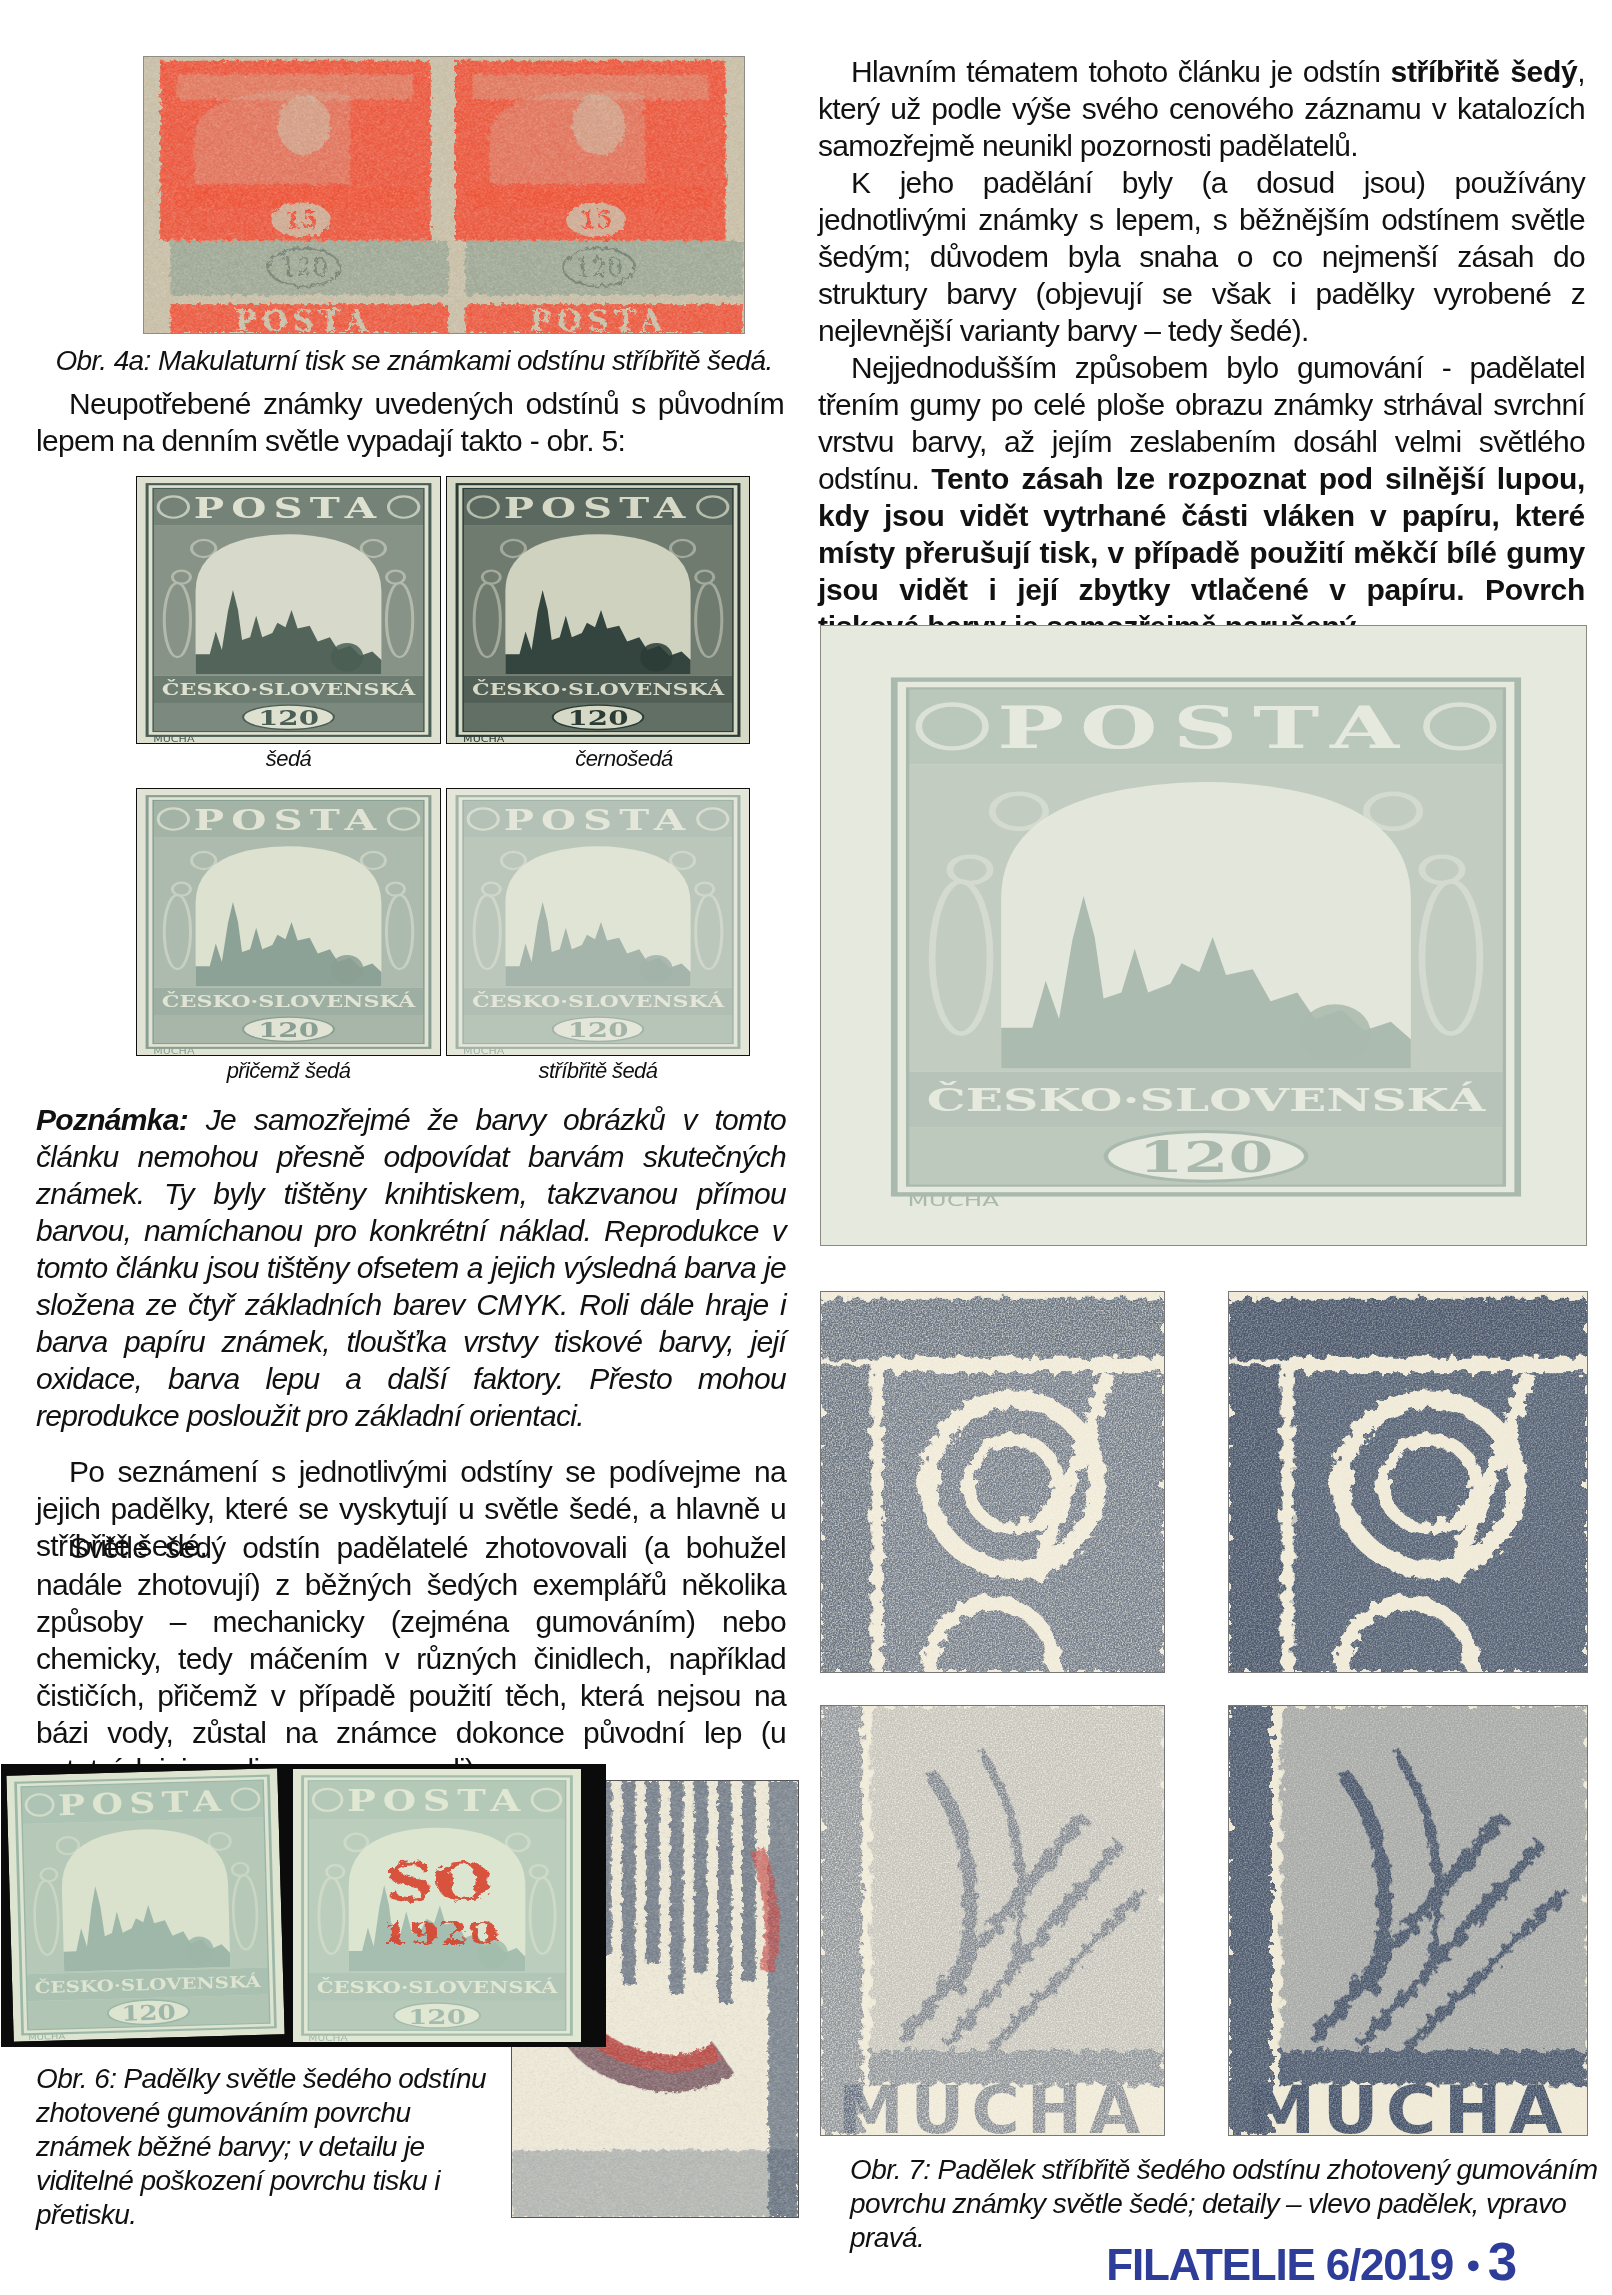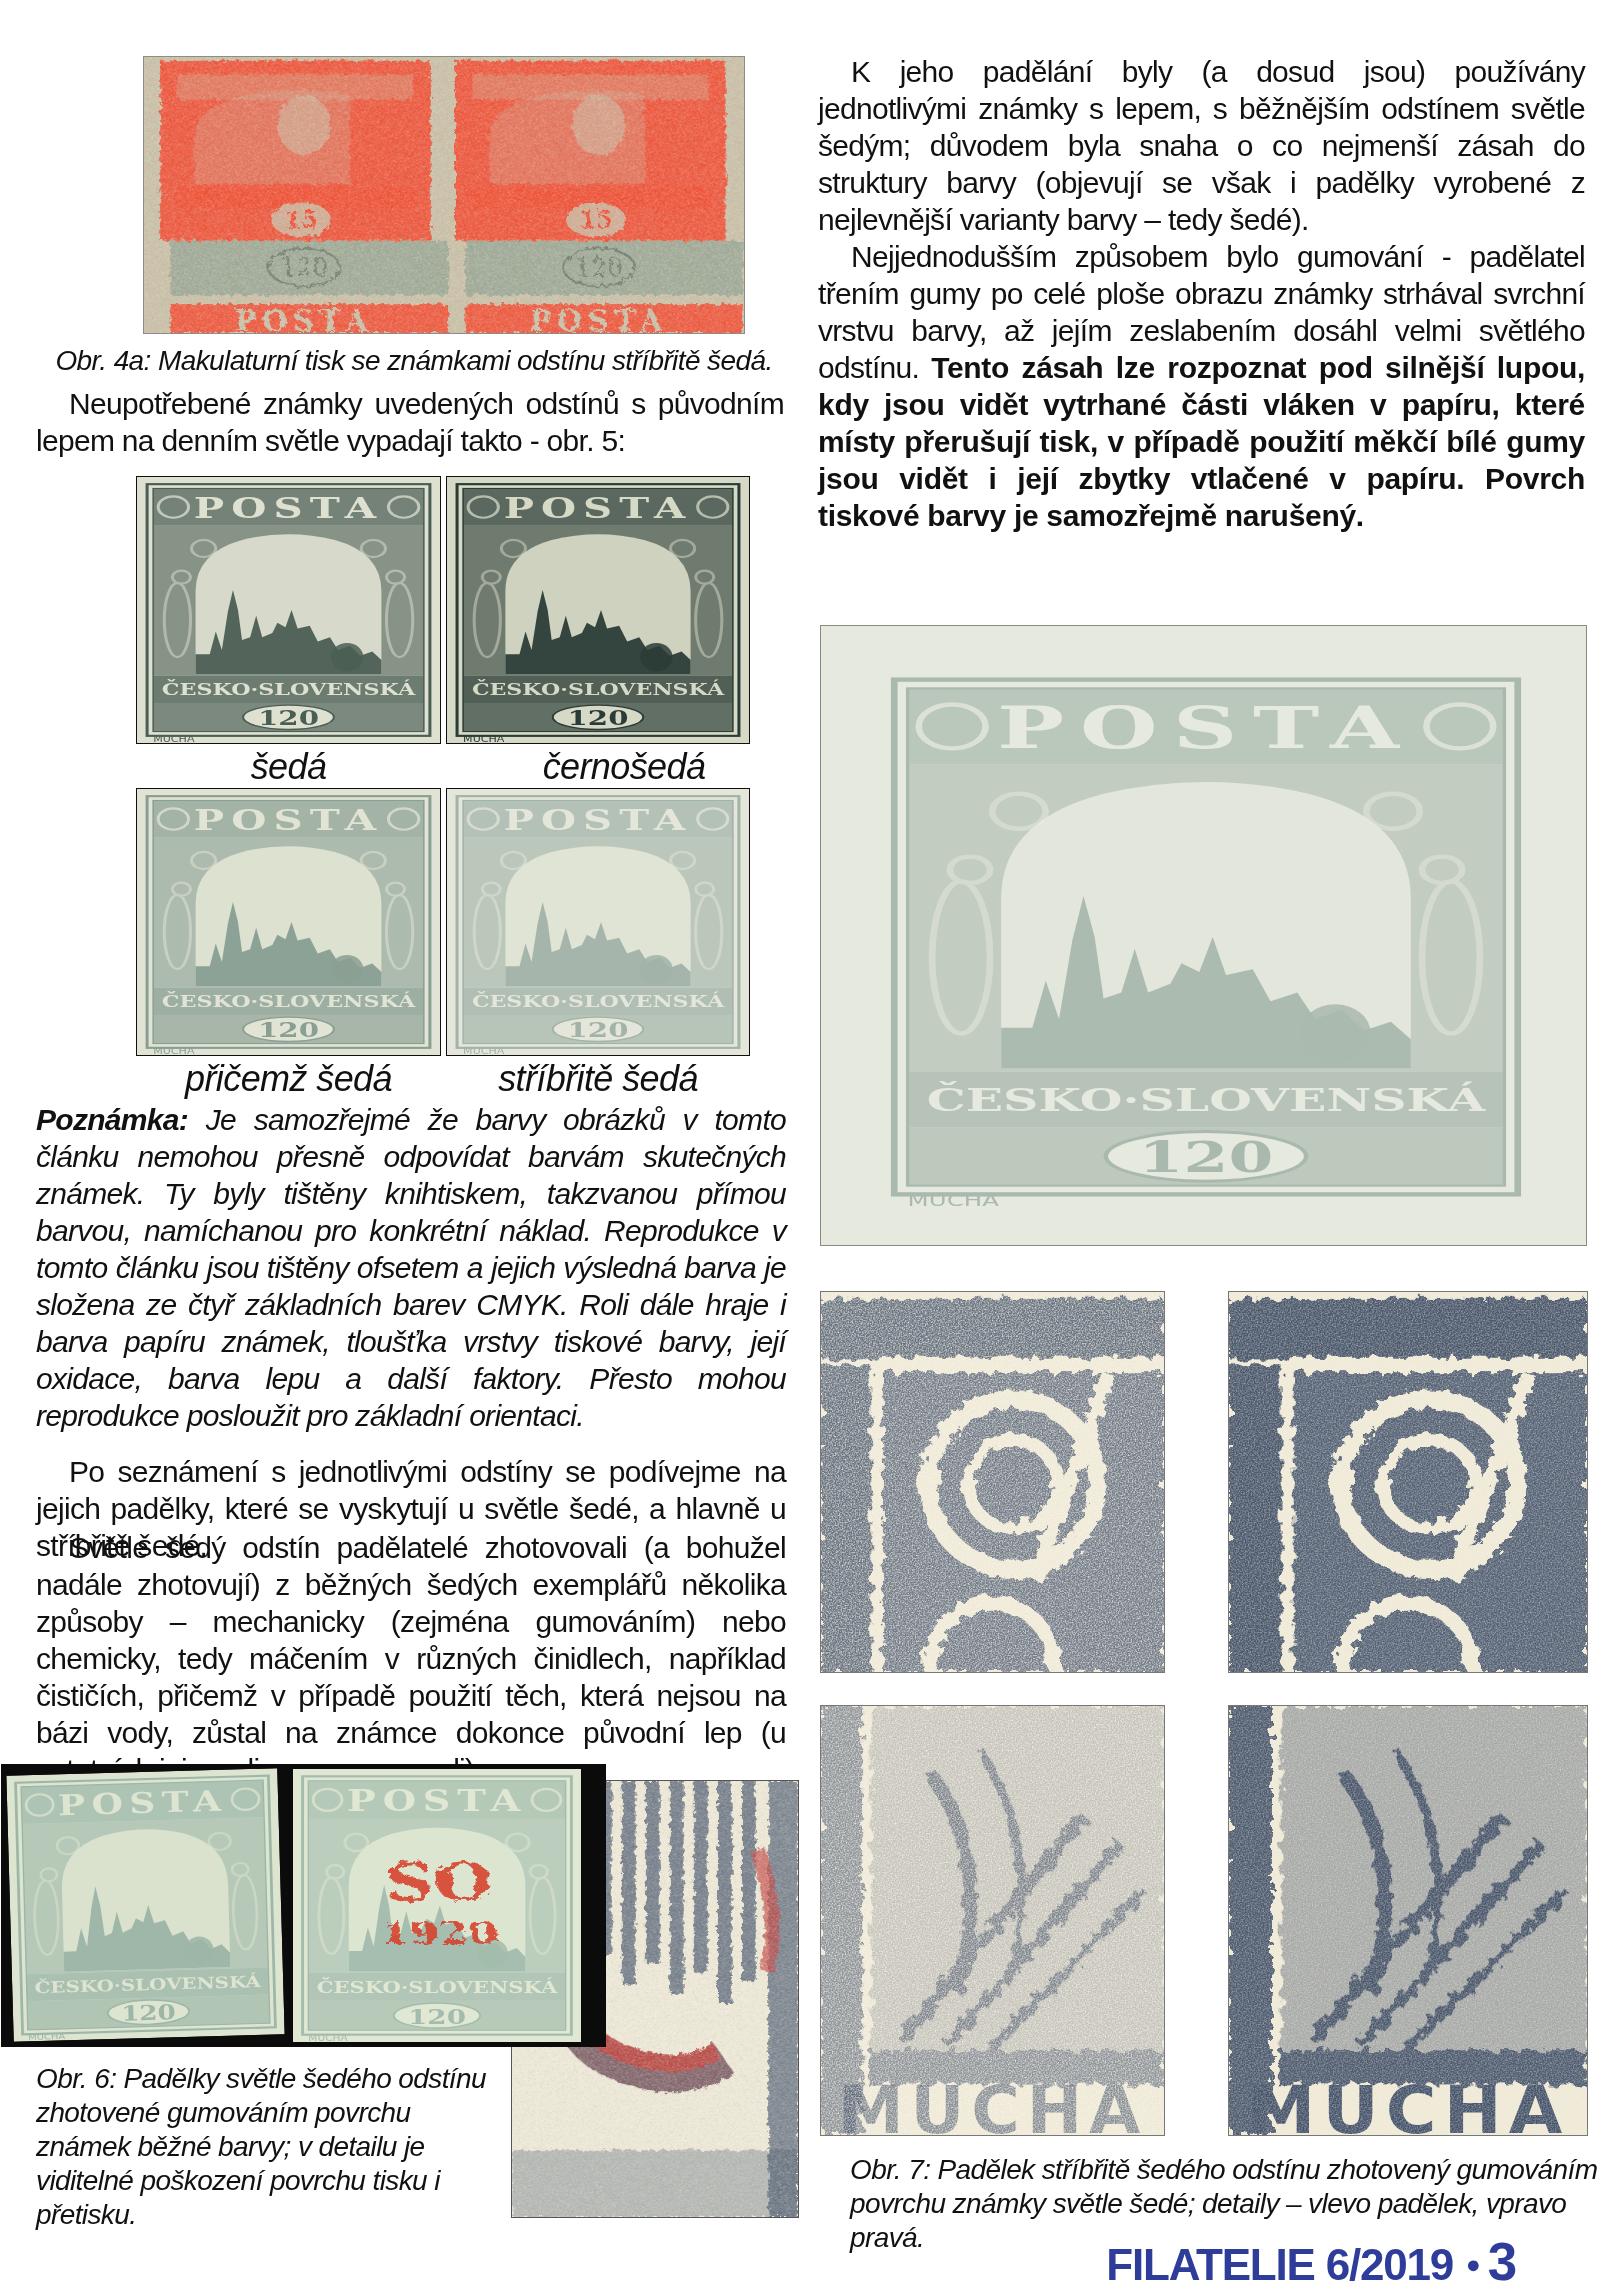--- a/index.html
+++ b/index.html
@@ -3,21 +3,21 @@
 <meta charset="utf-8">
 <style>
   html,body{margin:0;padding:0;background:#fff;}
   .page{position:relative;width:1612px;height:2295px;background:#ffffff;overflow:hidden;
         font-family:"Liberation Sans",sans-serif;color:#111;}
   .abs{position:absolute;}
   .body-text{font-size:30px;line-height:37px;letter-spacing:-0.7px;text-align:justify;}
   .body-text p{margin:0;}
   .indent{text-indent:33px;}
   .caption{font-style:italic;font-size:28px;line-height:34px;letter-spacing:-0.6px;}
-  .fig-label{font-style:italic;font-size:36px;letter-spacing:-0.6px;text-align:center;}
+  .fig-label{font-style:italic;font-size:22px;letter-spacing:-0.6px;text-align:center;}
   .note-lead{font-weight:bold;}
   b{letter-spacing:-0.3px;}
   .framed{border:1.7px solid #101010;box-sizing:border-box;}
   .grey-framed{border:1.2px solid #8d8d85;box-sizing:border-box;}
   .stamp{display:block;width:100%;height:100%;}
   .footer-line{font-weight:bold;letter-spacing:-1.2px;text-align:right;white-space:nowrap;}
   .footer-line .mag{font-size:44px;}
   .footer-line .bullet{font-size:25px;vertical-align:7px;padding:0 8px 0 12.7px;}
   .footer-line .pg{font-size:53px;}
 </style>
@@ -434,20 +434,21 @@
     <g fill="#d8402c" opacity="0.88" text-anchor="middle" font-family="DejaVu Serif, serif" font-weight="bold" filter="url(#rough8)">
         <text x="152" y="178" font-size="70">SO</text>
         <text x="152" y="238" font-size="44">1920</text>
             </g>
   </svg></div>
     </div>
   </div>
   <div class="abs caption" style="left:36px;top:2062px;width:468px;">Obr. 6: Padělky světle šedého odstínu zhotovené gumováním povrchu známek běžné barvy; v detailu je viditelné poškození povrchu tisku i přetisku.</div>
 
   <div class="abs body-text" style="left:818px;top:53px;width:767px;">
+    <p class="indent"><span>Hlavním tématem tohoto článku je odstín </span><b>stříbřitě šedý</b><span>, který už podle výše svého cenového záznamu v katalozích samozřejmě neunikl pozornosti padělatelů.</span></p>
     <p class="indent">K jeho padělání byly (a dosud jsou) používány jednotlivými známky s lepem, s běžnějším odstínem světle šedým; důvodem byla snaha o co nejmenší zásah do struktury barvy (objevují se však i padělky vyrobené z nejlevnější varianty barvy – tedy šedé).</p>
     <p class="indent"><span>Nejjednodušším způsobem bylo gumování - padělatel třením gumy po celé ploše obrazu známky strhával svrchní vrstvu barvy, až jejím zeslabením dosáhl velmi světlého odstínu. </span><b>Tento zásah lze rozpoznat pod silnější lupou, kdy jsou vidět vytrhané části vláken v papíru, které místy přerušují tisk, v případě použití měkčí bílé gumy jsou vidět i její zbytky vtlačené v papíru. Povrch tiskové barvy je samozřejmě narušený.</b></p>
   </div>
 
   <div class="abs" style="left:820px;top:625px;width:767px;height:621px;background:#e6e9dd;border:0.6px solid #8a8a82;box-sizing:border-box;">
     <div class="abs" style="left:51px;top:39px;width:668px;height:544px;">
       <div class="stamp"><svg viewBox="0 0 300 372" preserveAspectRatio="none" width="100%" height="100%">
             <defs>
     <filter id="rough9" x="-10%" y="-10%" width="120%" height="120%">
       <feTurbulence type="fractalNoise" baseFrequency="0.11" numOctaves="3" result="n"></feTurbulence>

